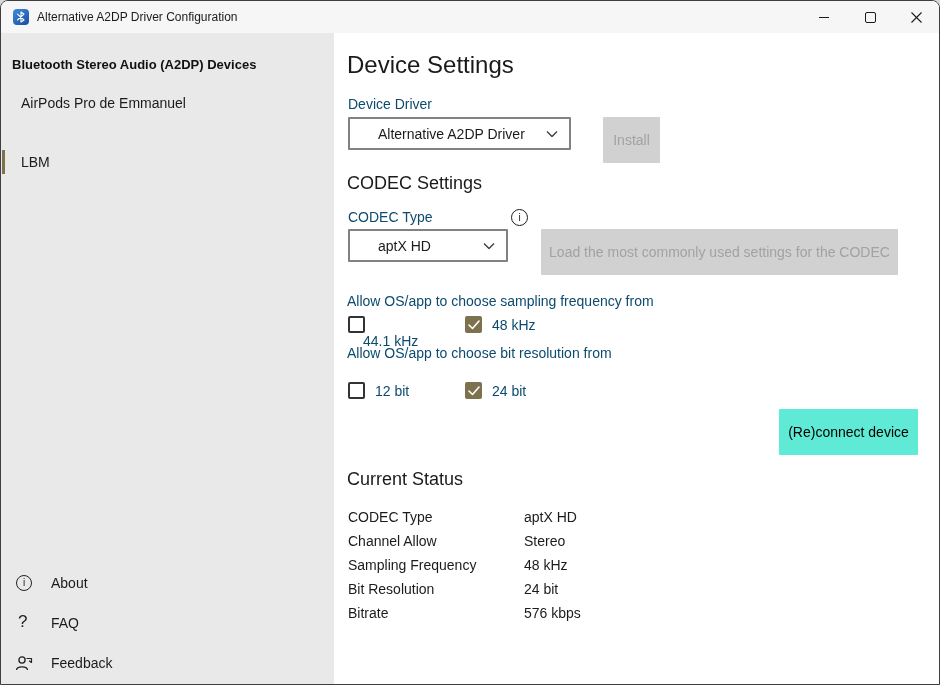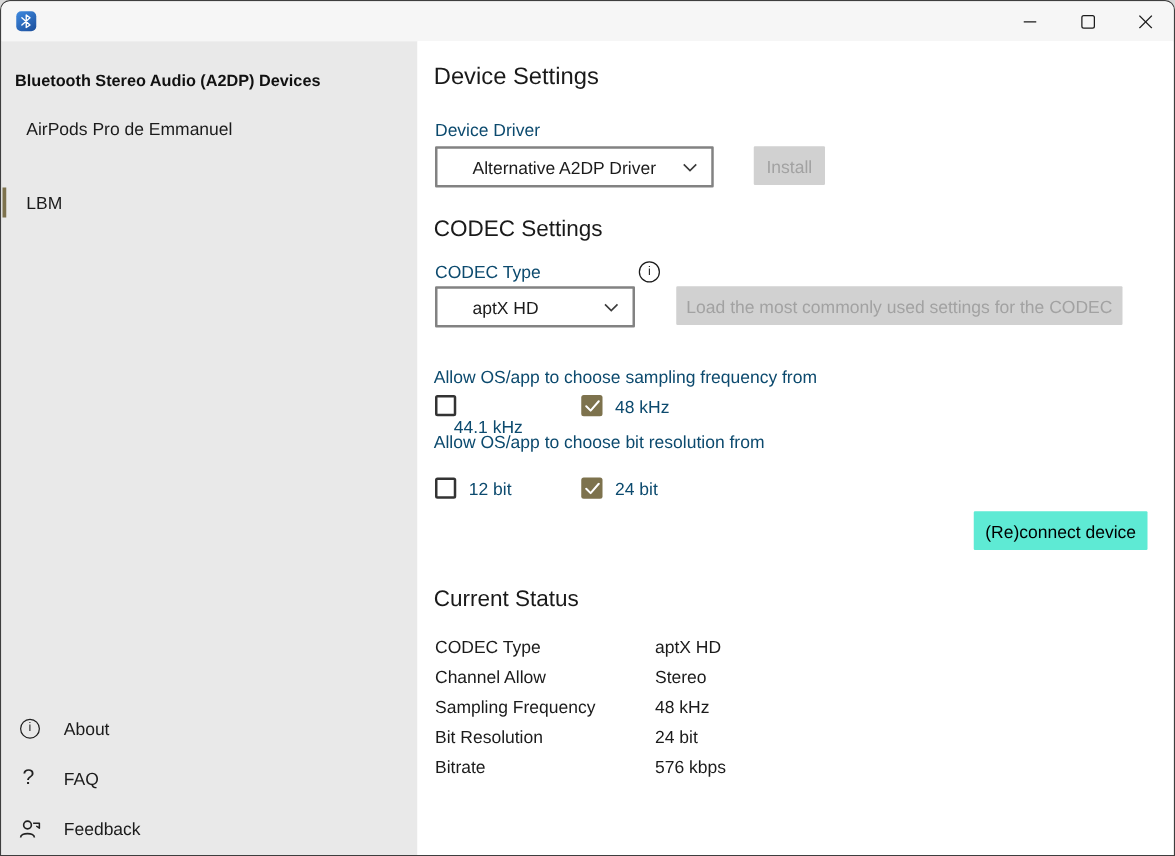--- a/index.html
+++ b/index.html
@@ -28,28 +28,28 @@
   .sb-accent{position:absolute;left:1px;top:2px;width:3px;height:24px;background:#7d724d;}
   .sb-foot{position:absolute;left:0;width:333px;height:30px;display:flex;align-items:center;font-size:14px;color:#1b1b1b;}
   .sb-foot .lbl{position:absolute;left:50px;}
   .foot-about{top:535px;}.foot-faq{top:575px;}.foot-feedback{top:615px;}
   .icon-info-circle{position:absolute;left:15px;width:14px;height:14px;border:1.4px solid #222;border-radius:50%;
     display:flex;align-items:center;justify-content:center;font-size:10px;font-style:normal;color:#222;line-height:1;}
   .icon-question{position:absolute;left:17px;font-size:17px;color:#222;top:50%;transform:translateY(-54%);}
   .icon-feedback{position:absolute;left:14px;top:50%;transform:translateY(-50%);}
   
   .main{position:absolute;left:333px;top:32px;width:605px;height:651px;background:#ffffff;}
-  .h1{position:absolute;left:13px;font-size:19px;font-weight:400;color:#1a1a1a;}
+  .h1{position:absolute;left:13px;font-size:24px;font-weight:400;color:#1a1a1a;}
   .h2{position:absolute;left:13px;font-size:18px;font-weight:400;color:#1a1a1a;}
   .lbl-sm{position:absolute;font-size:14px;color:#0c4a6e;white-space:nowrap;}
   .combo{position:absolute;height:29px;background:#fff;border:2px solid #828282;border-radius:1px;
     display:flex;align-items:center;font-size:14px;color:#1b1b1b;}
   .combo .val{margin-left:28px;}
   .combo .chev{position:absolute;right:11px;top:50%;transform:translateY(-50%);}
-  .btn{position:absolute;height:31px;display:flex;align-items:center;justify-content:center;
+  .btn{position:absolute;height:46px;display:flex;align-items:center;justify-content:center;
     font-size:14px;border:none;border-radius:1px;}
   .btn-disabled{background:#d1d1d1;color:#a2a2a2;}
   .btn-enabled{background:#5eead4;color:#000;cursor:pointer;}
   .info-badge{position:absolute;width:15px;height:15px;border:1.5px solid #1b1b1b;border-radius:50%;
     display:flex;align-items:center;justify-content:center;font-size:10px;color:#1b1b1b;line-height:1;}
   .cb{position:absolute;width:17px;height:17px;border:2px solid #333;border-radius:2px;background:#fff;box-sizing:border-box;}
   .cb.checked{border:none;background:#7d724d;display:flex;align-items:center;justify-content:center;}
   .status-row .k{position:absolute;left:14px;font-size:14px;color:#1b1b1b;}
   .status-row .v{position:absolute;left:190px;font-size:14px;color:#1b1b1b;}
 </style>
@@ -57,20 +57,21 @@
 <body>
 
 <div id="window">
 
   <div class="titlebar">
     <div class="app-icon">
       <svg width="10" height="12" viewBox="0 0 10 12">
         <polyline points="1.5,3.2 8,9 5,11 5,1 8,3.2 1.5,9" fill="none" stroke="#ffffff" stroke-width="1.1" stroke-linejoin="round" stroke-linecap="round"></polyline>
       </svg>
     </div>
+    <span class="titlebar-title">Alternative A2DP Driver Configuration</span>
     <div class="win-btn btn-min">
         <div class="glyph-min"></div>
       </div>
     <div class="win-btn btn-max">
         <div class="glyph-max"></div>
       </div>
     <div class="win-btn btn-close">
       <svg width="11" height="11" viewBox="0 0 11 11">
         <line x1="0.5" y1="0.5" x2="10.5" y2="10.5" stroke="#1b1b1b" stroke-width="1.1"></line>
         <line x1="10.5" y1="0.5" x2="0.5" y2="10.5" stroke="#1b1b1b" stroke-width="1.1"></line>

